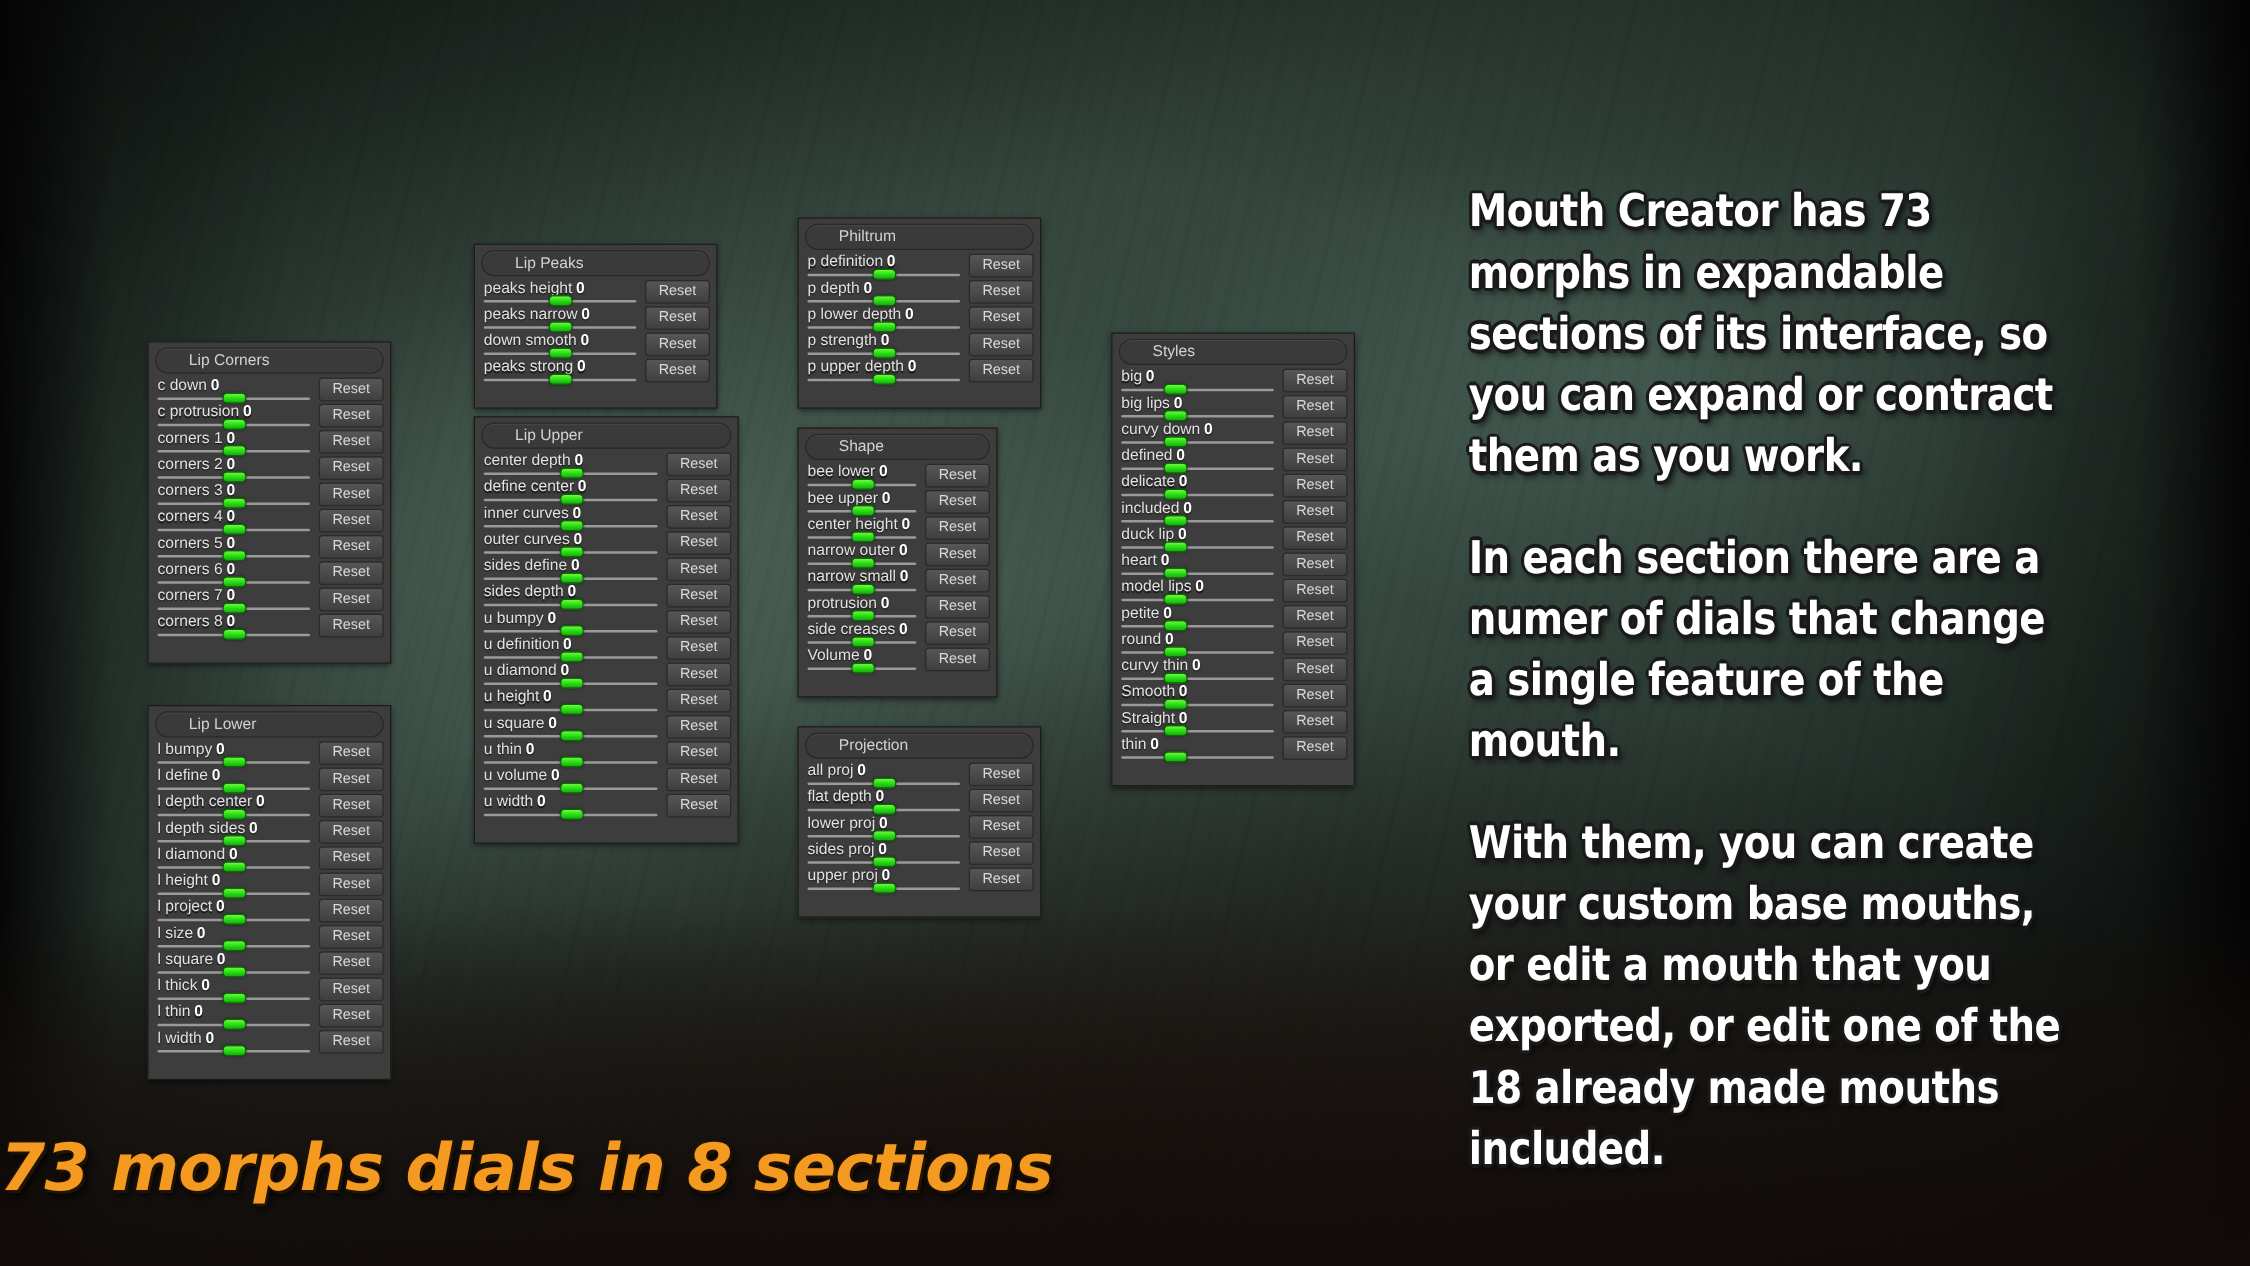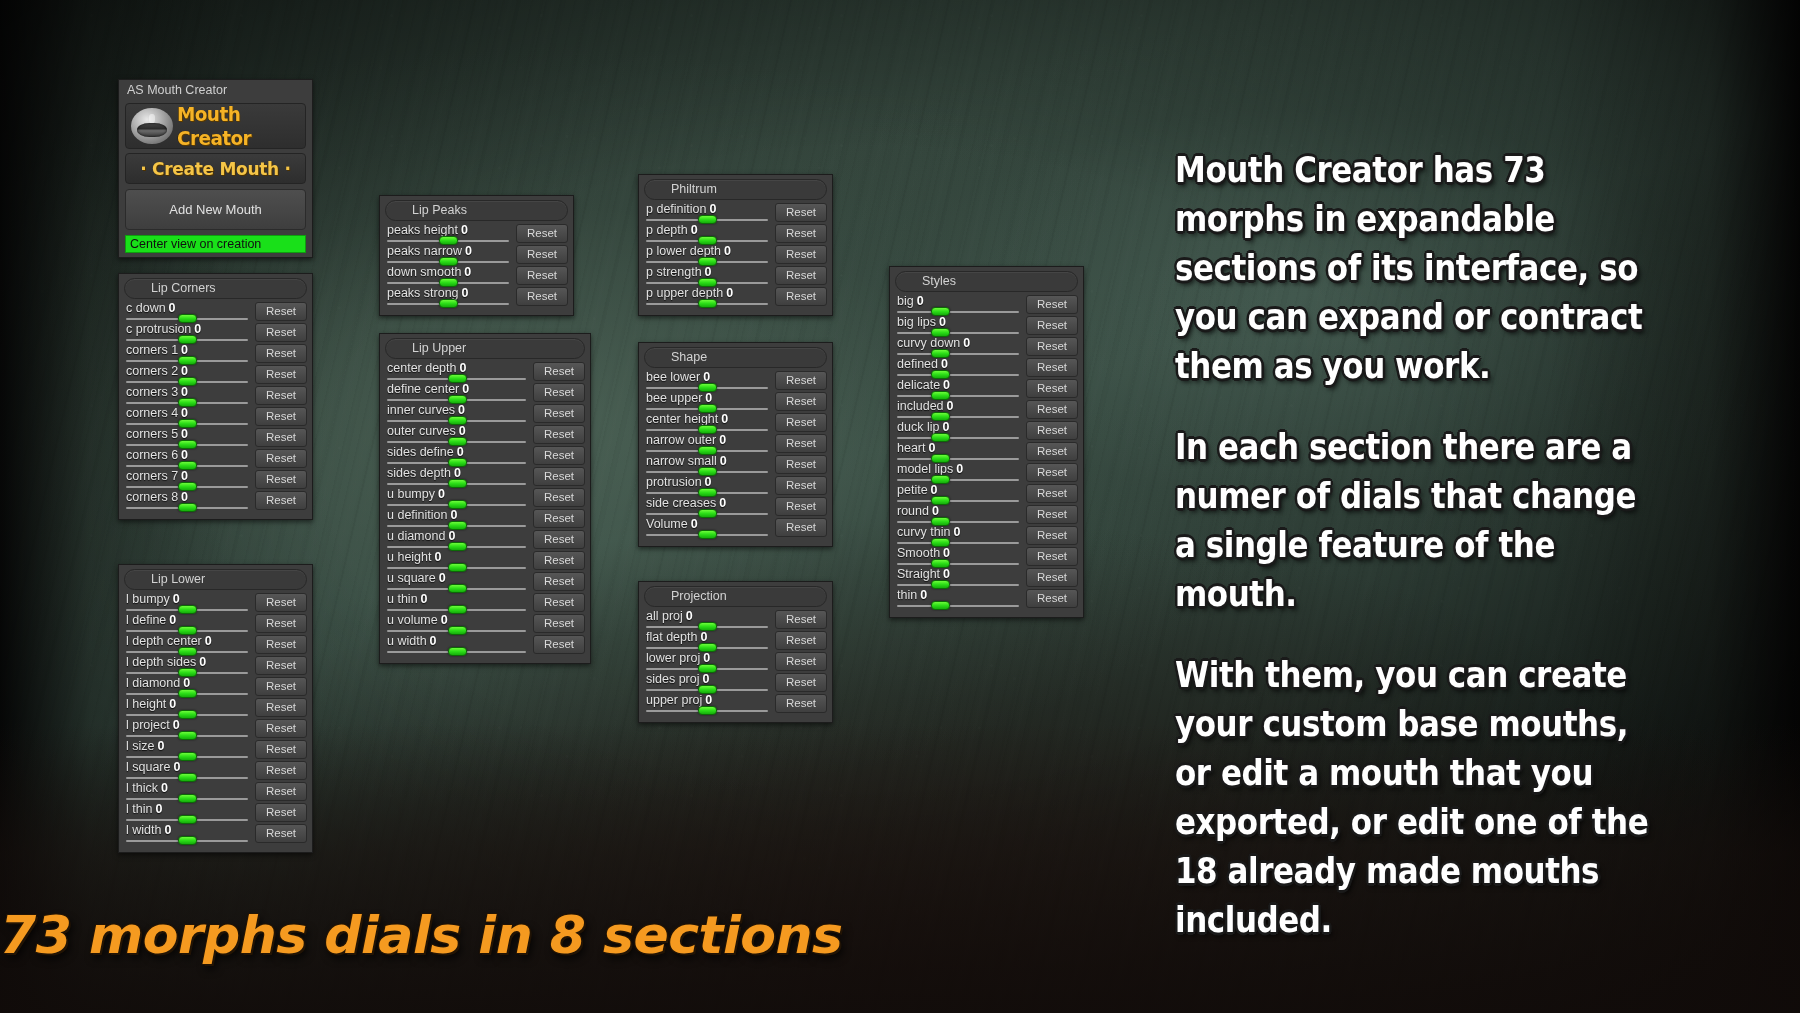--- a/index.html
+++ b/index.html
@@ -84,21 +84,21 @@
     border: 1px solid #282828;
     border-radius: 11px;
     color: #d2d2d2;
     font-size: 12.5px;
     padding: 2px 0 3px 26px;
     margin: 4px 5px 3px 5px;
     box-shadow: inset 0 1px 0 rgba(255,255,255,0.06);
   }
 
   
-  .rows { padding: 0 5px 7px 5px; }
+  .rows { padding: 0 5px 18px 5px; }
 
   .srow {
     display: flex;
     align-items: flex-start;
     height: 21px;
   }
 
   .sliderwrap {
     position: relative;
     flex: 1 1 auto;
@@ -288,32 +288,20 @@
 </head>
 <body>
 
 <div id="stage">
   <div class="bg-base"></div>
   <div class="bg-streaks"></div>
   <div class="bg-grain"></div>
   <div class="bg-vignette"></div>
   <div class="bg-bottom"></div>
 
-  <div class="panel" id="creator-panel">
-    <div class="panel-title">AS Mouth Creator</div>
-
-    <div class="logo-box">
-      <div class="lips-glyph"></div>
-      <div class="logo-text">Mouth Creator</div>
-    </div>
-
-    <div class="create-btn">· Create Mouth ·</div>
-    <div class="add-btn">Add New Mouth</div>
-    <div class="center-view">Center view on creation</div>
-  </div>
 
   <div id="sections-host">
       <div class="panel" style="left: 118px; top: 273px; width: 195px;">
         <div class="group-header">Lip Corners</div>
         <div class="rows">
           <div class="srow">
             <div class="sliderwrap">
               <div class="slabel"><span>c down</span><span class="val">0</span></div>
               <div class="track"></div>
               <div class="handle" style="left: calc(50% - 9px);"></div>
@@ -687,21 +675,21 @@
           <div class="srow">
             <div class="sliderwrap">
               <div class="slabel"><span>p upper depth</span><span class="val">0</span></div>
               <div class="track"></div>
               <div class="handle" style="left: calc(50% - 9px);"></div>
             </div>
             <div class="reset-btn">Reset</div>
           </div>
         </div>
       </div>
-      <div class="panel" style="left: 638px; top: 342px; width: 195px;">
+      <div class="panel" style="left: 638px; top: 342px; width: 160px;">
         <div class="group-header">Shape</div>
         <div class="rows">
           <div class="srow">
             <div class="sliderwrap">
               <div class="slabel"><span>bee lower</span><span class="val">0</span></div>
               <div class="track"></div>
               <div class="handle" style="left: calc(50% - 9px);"></div>
             </div>
             <div class="reset-btn">Reset</div>
           </div>

